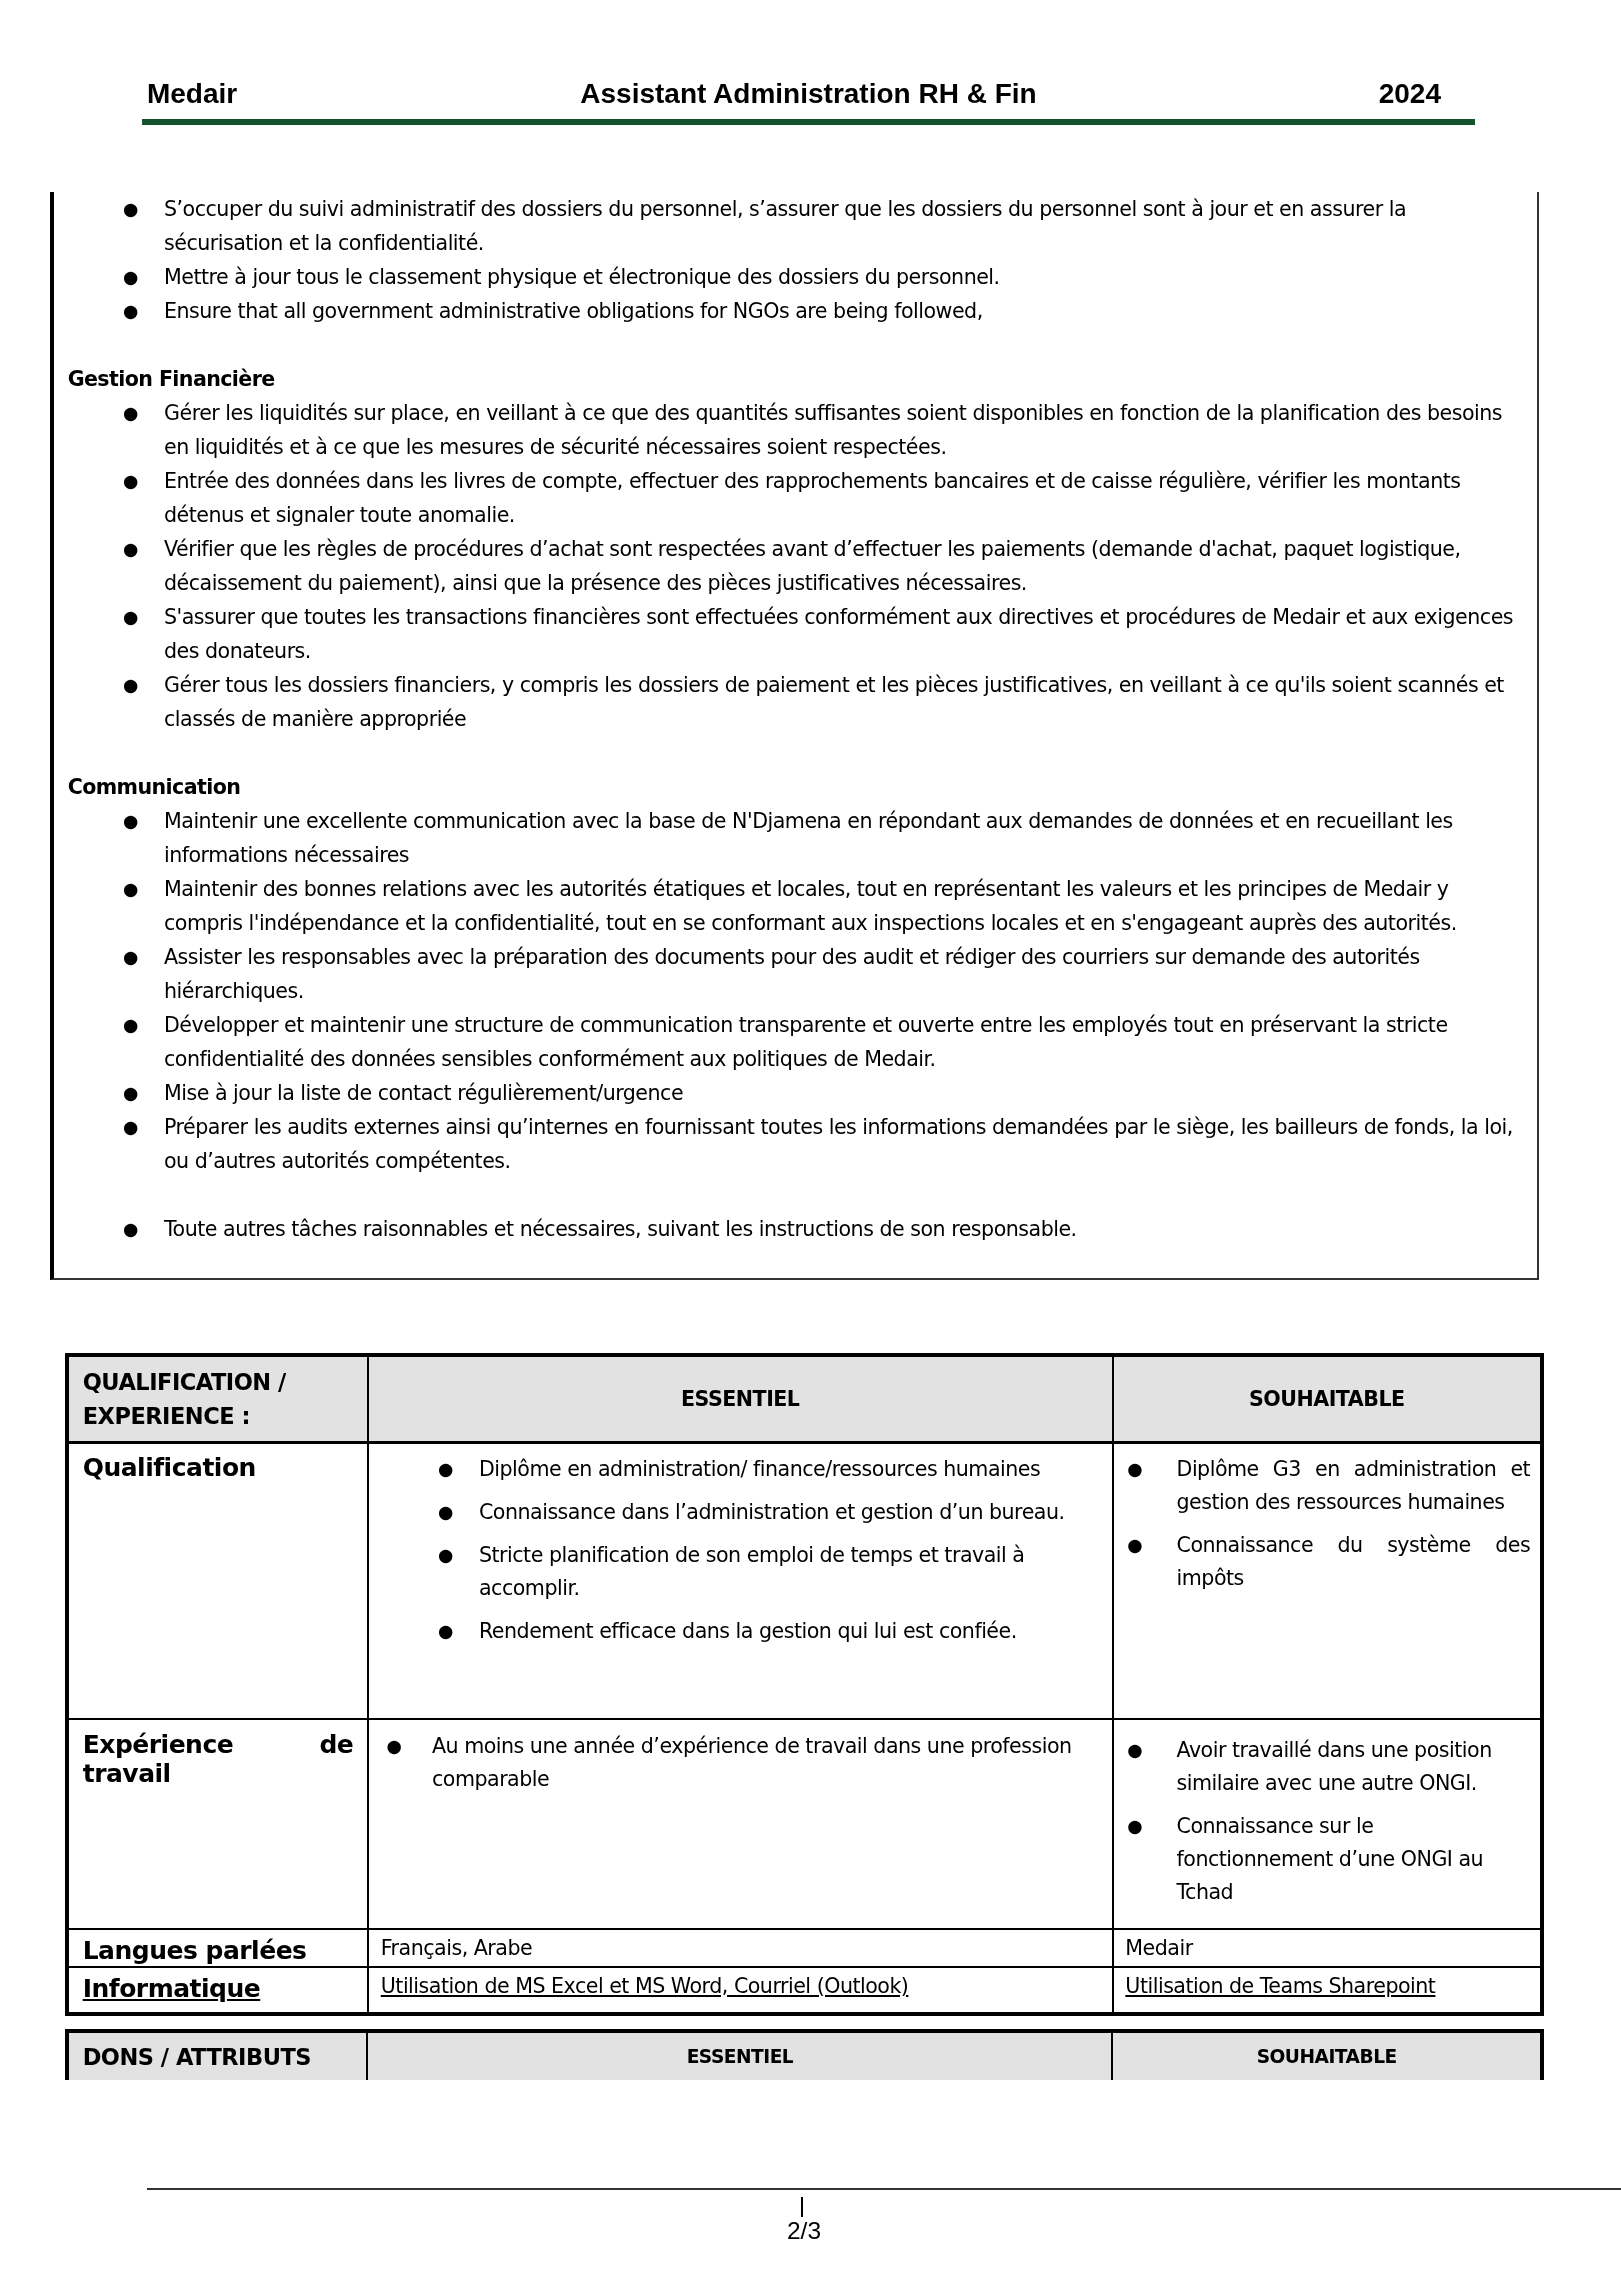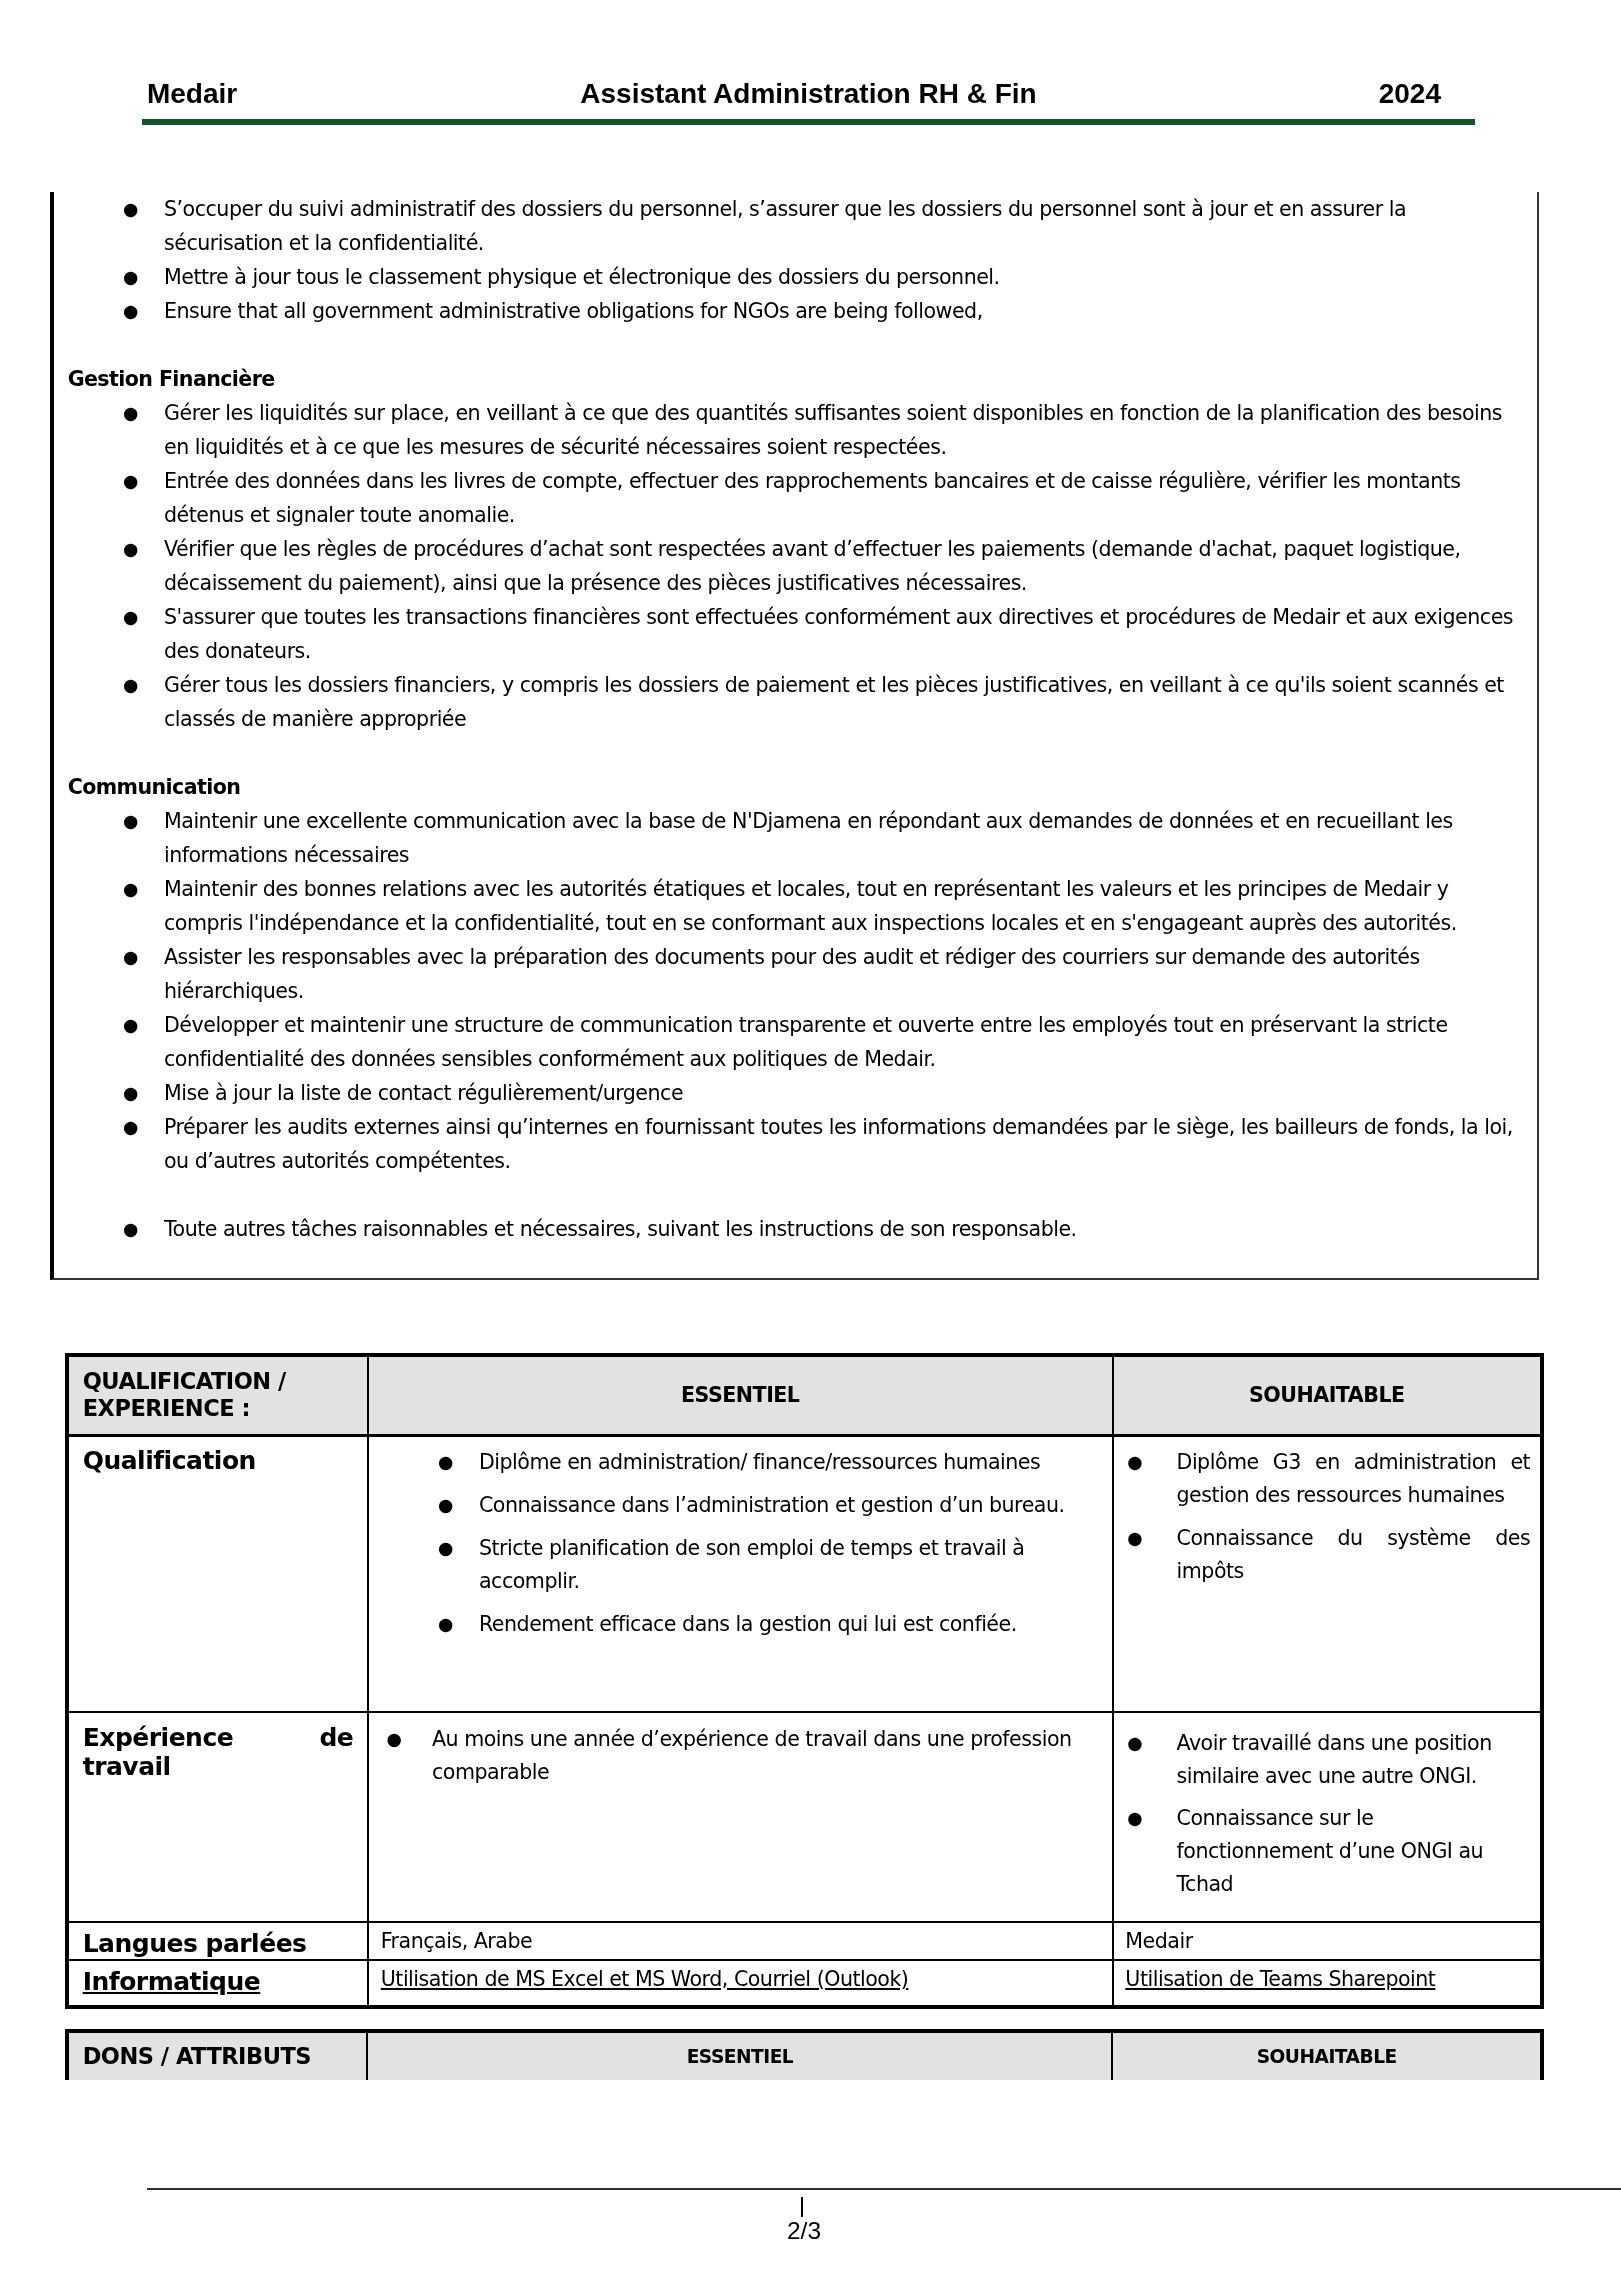--- a/index.html
+++ b/index.html
@@ -32,21 +32,21 @@
   .cell-list { list-style:none; margin:0; padding:9.8px 9.8px 9.8px 0; }
   .cell-list li { position:relative; line-height:33px; margin-bottom:9.8px; }
   .cell-list li .bullet { position:absolute; font-size:17.6px; }
   .ess li { padding-left:110px; }
   .ess li .bullet { left:69px; }
   .ess-exp li { padding-left:63px; }
   .ess-exp li .bullet { left:17.6px; }
   .sou li { padding-left:63px; text-align:justify; }
   .sou li .bullet { left:13.7px; }
   .plain { padding:5.9px 11.8px !important; }
-  .th-left { text-align:left !important; padding:7.8px 13.7px !important; font-size:22.5px; line-height:27px; }
+  .th-left { text-align:left !important; padding:7.8px 13.7px !important; font-size:22.5px; line-height:34px; }
 
   
   .footer-line { position:absolute; left:147px; top:2188px; width:1474px; height:2px; background:#333; }
   .footer-mark { position:absolute; left:801px; top:2197px; width:2px; height:19.6px; background:#000; }
   .footer-page { position:absolute; left:765px; top:2217px; width:78px; text-align:center; font-family:"Liberation Sans", sans-serif; font-size:24.5px; }
 </style>
 </head>
 <body>
 
 <div class="page-header">

